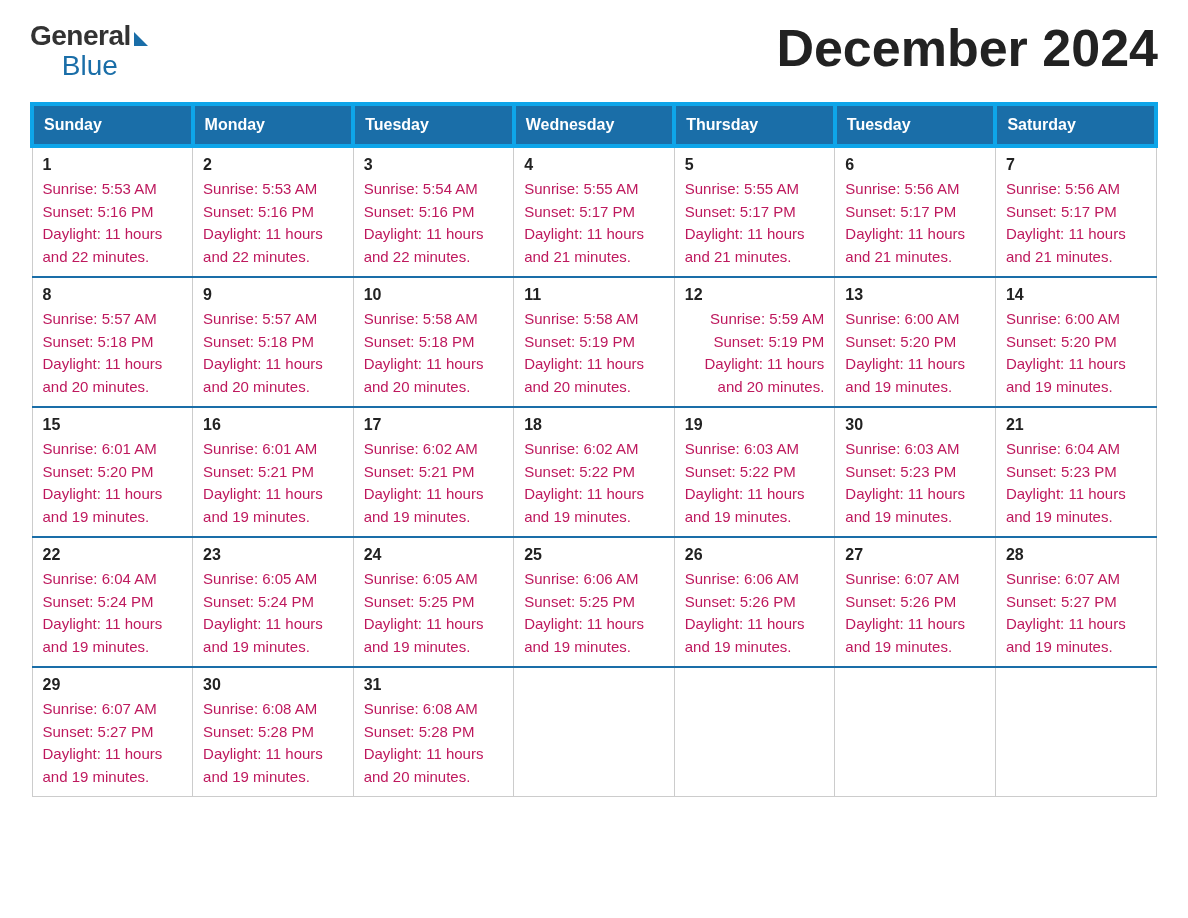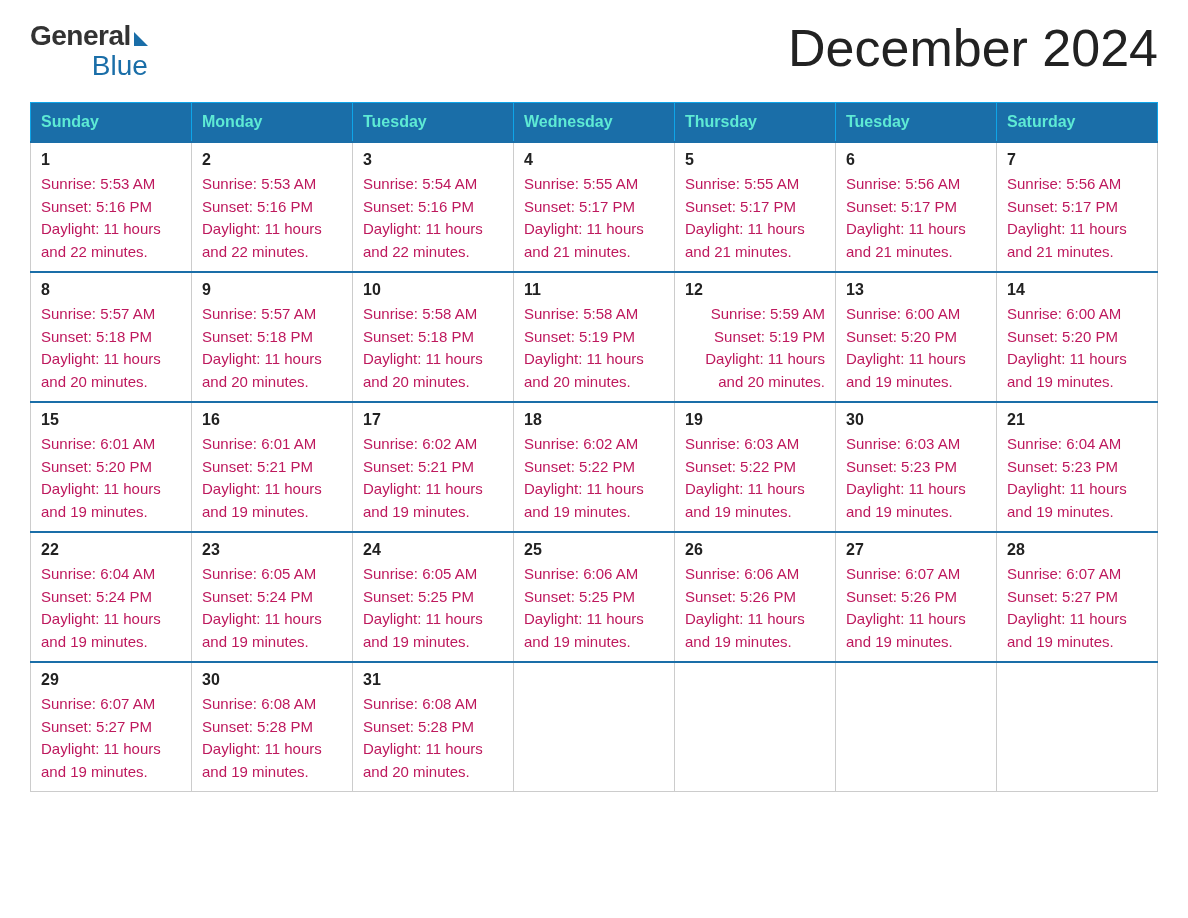--- a/index.html
+++ b/index.html
@@ -12,21 +12,21 @@
     }
     .header {
       display: flex;
       justify-content: space-between;
       align-items: flex-start;
       margin-bottom: 20px;
     }
     .logo {
       display: flex;
       flex-direction: column;
-      align-items: flex-end;
+      align-items: center;
     }
     .logo-top {
       display: flex;
       align-items: center;
     }
     .logo-general {
       font-size: 28px;
       font-weight: bold;
       color: #333;
       letter-spacing: -0.5px;
@@ -45,42 +45,42 @@
       font-weight: normal;
       color: #1a6ea8;
       margin-top: -2px;
       margin-left: 2px;
     }
     .header-right {
       text-align: right;
     }
     .month-title {
       font-size: 52px;
-      font-weight: normal;
+      font-weight: bold;
       color: #222;
       line-height: 1.1;
     }
     .location-title {
       font-size: 22px;
       color: #555;
       margin-top: 4px;
     }
     .calendar-table {
       width: 100%;
       border-collapse: collapse;
       border: 1px solid #aaa;
     }
     .calendar-table th {
       background-color: #1a6ea8;
-      color: #5eead4;
+      color: #ffffff;
       font-size: 16px;
       font-weight: bold;
       padding: 10px 10px;
       text-align: left;
-      border: 1px solid #0ea5e9;
+      border: 4px solid #0ea5e9;
     }
     .calendar-table td {
       vertical-align: top;
       padding: 8px 10px;
       border: 1px solid #ccc;
       font-size: 13px;
       color: #333;
       width: 14.28%;
       min-height: 100px;
     }

